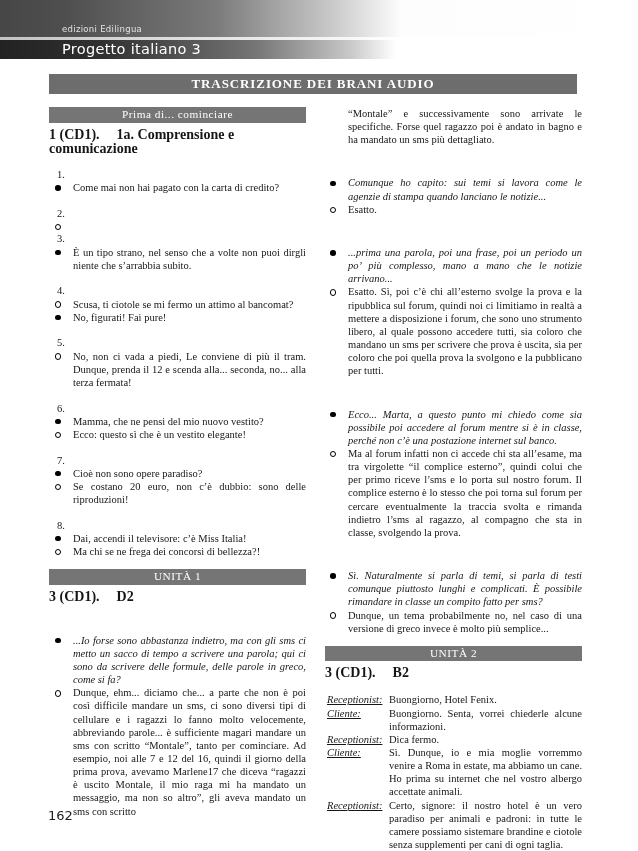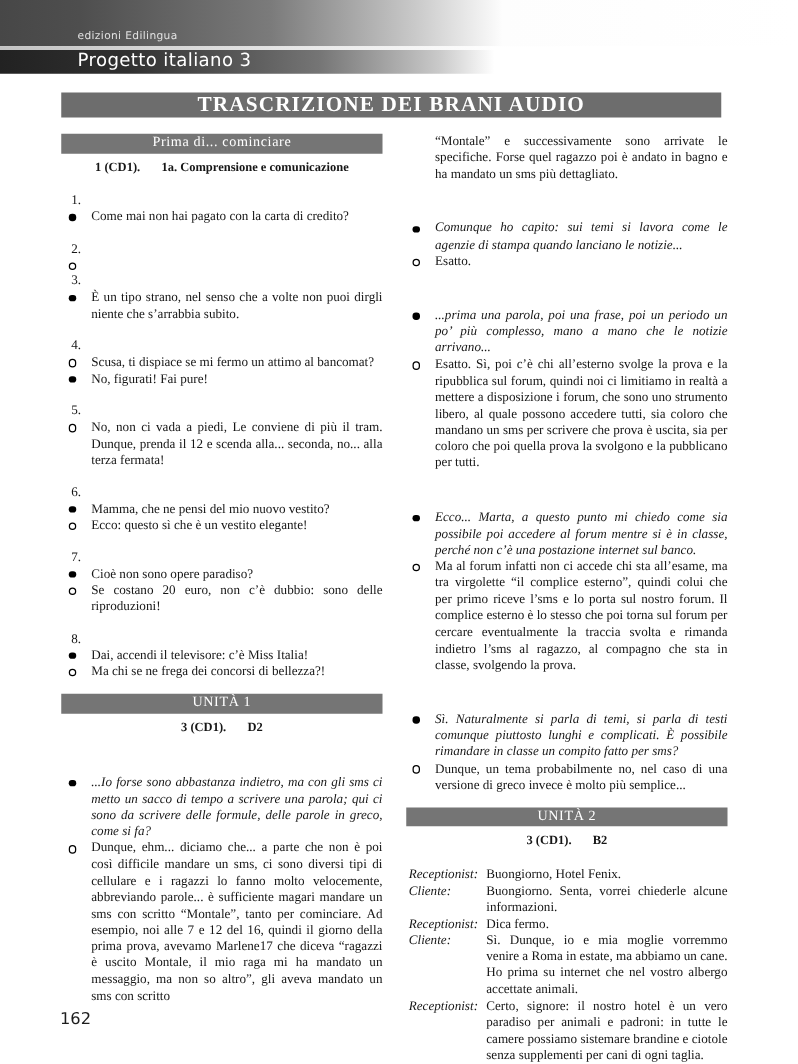--- a/index.html
+++ b/index.html
@@ -13,53 +13,53 @@
          font-family:"DejaVu Sans",sans-serif;font-size:8.5px;color:#e2e2e2;letter-spacing:.3px;}
   .band-sep{position:absolute;top:37px;left:0;width:100%;height:3px;
          background:linear-gradient(90deg,#c2c2c2 0%,#e8e8e8 38%,#fff 62%);}
   .band2{position:absolute;top:40px;left:0;width:100%;height:19px;
          background:linear-gradient(90deg,#222 0%,#303030 16%,#757575 40%,#c9c9c9 55%,#fff 62%);}
   .brand-title{position:absolute;left:62px;top:1px;
          font-family:"DejaVu Sans",sans-serif;font-size:14.5px;color:#fff;letter-spacing:.3px;}
 
   
   .banner{position:absolute;top:74px;left:49px;width:528px;height:20px;background:#6d6d6d;
-          color:#fff;font-weight:bold;font-size:17px;line-height:20px;text-align:center;
+          color:#fff;font-weight:bold;font-size:13px;line-height:20px;text-align:center;
           letter-spacing:.9px;}
 
   
   .col{position:absolute;top:107px;width:257px;font-size:10.5px;line-height:13.15px;
        text-align:justify;hyphens:auto;}
   .col-left{left:49px;}
   .col-right{left:325px;}
 
   .bar{background:#757575;color:#fff;font-weight:normal;font-size:11.3px;height:15.5px;
        line-height:15.5px;text-align:center;letter-spacing:.5px;margin:0 0 5px 0;}
   .bar.mt{margin-top:11px;}
 
-  .heading{font-weight:bold;font-size:10px;line-height:14px;margin:2px 0 2px 0;text-align:center;}
+  .heading{font-weight:bold;font-size:14px;line-height:14px;margin:2px 0 2px 0;text-align:left;}
   .h-num{margin-right:17px;}
 
   .item-num{margin-top:12.5px;padding-left:8px;text-align:left;}
 
   .b-line{position:relative;padding-left:23px;}
   .col-left .b-line{padding-left:24px;}
   .b-line.mt{margin-top:30px;}
   .bullet{position:absolute;border-radius:50%;}
   .bullet.filled{left:6px;top:4.1px;width:5.5px;height:5.5px;background:#000;}
   .col-right .bullet.filled{left:5px;}
   .bullet.open{left:6px;top:3.9px;width:4.4px;height:4.4px;border:1.5px solid #000;background:#fff;}
   .col-right .bullet.open{left:5px;}
   .b-text.it{font-style:italic;}
 
   .cont-para{padding-left:23px;}
 
   .dlg{position:relative;padding-left:64px;}
   .dlg.mt{margin-top:13px;}
-  .dlg-speaker{position:absolute;left:2px;top:0;font-style:italic;}
+  .dlg-speaker{position:absolute;left:2px;top:0;font-style:italic;text-decoration:underline;}
 
   .page-number{position:absolute;left:48px;top:808px;
                font-family:"DejaVu Sans",sans-serif;font-size:13px;color:#1d1d1d;}
 </style>
 </head>
 <body>
 
 <div class="page">
 
   <div class="band1">
@@ -75,21 +75,21 @@
   <div class="col col-left" id="col-0">
       <div class="bar">Prima di... cominciare</div>
       <div class="heading"><span class="h-num">1 (CD1).</span><span class="h-label">1a. Comprensione e comunicazione</span></div>
       <div class="item-num">1.</div>
       <div class="b-line"><span class="bullet filled"></span><span class="b-text">Come mai non hai pagato con la carta di credito?</span></div>
       <div class="item-num">2.</div>
       <div class="b-line"><span class="bullet open"></span></div>
       <div class="item-num">3.</div>
       <div class="b-line"><span class="bullet filled"></span><span class="b-text">È un tipo strano, nel senso che a volte non puoi dirgli niente che s’arrabbia subito.</span></div>
       <div class="item-num">4.</div>
-      <div class="b-line"><span class="bullet open"></span><span class="b-text">Scusa, ti dispiace se mi fermo un attimo al bancomat?</span></div>
+      <div class="b-line"><span class="bullet open"></span><span class="b-text">Scusa, ti ciotole se mi fermo un attimo al bancomat?</span></div>
       <div class="b-line"><span class="bullet filled"></span><span class="b-text">No, figurati! Fai pure!</span></div>
       <div class="item-num">5.</div>
       <div class="b-line"><span class="bullet open"></span><span class="b-text">No, non ci vada a piedi, Le conviene di più il tram. Dunque, prenda il 12 e scenda alla... seconda, no... alla terza fermata!</span></div>
       <div class="item-num">6.</div>
       <div class="b-line"><span class="bullet filled"></span><span class="b-text">Mamma, che ne pensi del mio nuovo vestito?</span></div>
       <div class="b-line"><span class="bullet open"></span><span class="b-text">Ecco: questo sì che è un vestito elegante!</span></div>
       <div class="item-num">7.</div>
       <div class="b-line"><span class="bullet filled"></span><span class="b-text">Cioè non sono opere paradiso?</span></div>
       <div class="b-line"><span class="bullet open"></span><span class="b-text">Se costano 20 euro, non c’è dubbio: sono delle riproduzioni!</span></div>
       <div class="item-num">8.</div>

